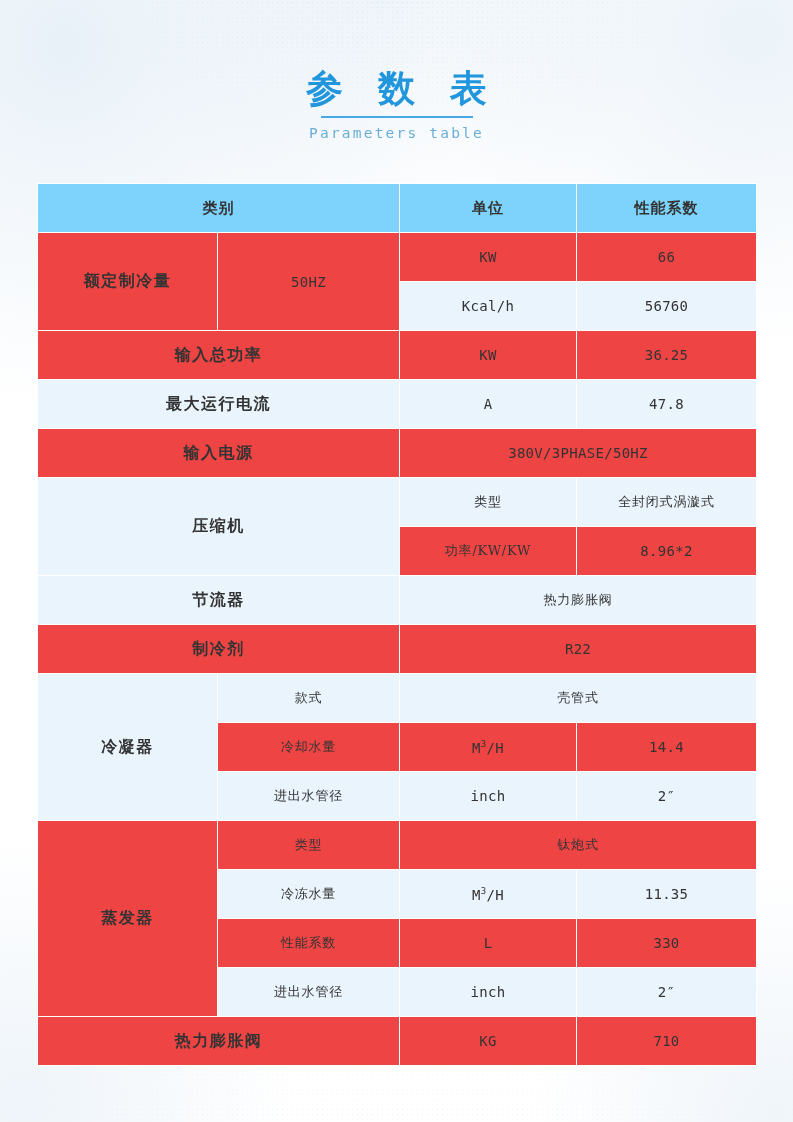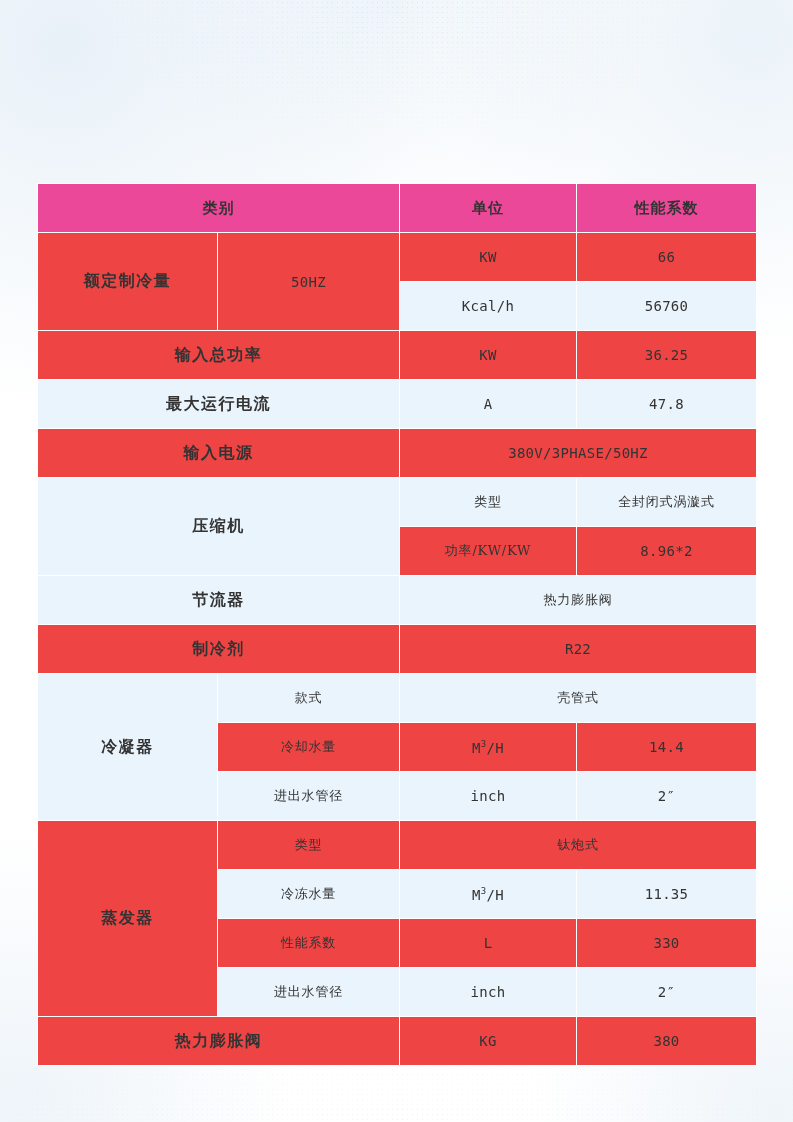--- a/index.html
+++ b/index.html
@@ -93,21 +93,21 @@
     table-layout: fixed;
   }
   table.params td {
     border: 1px solid #ffffff;
     text-align: center;
     vertical-align: middle;
     height: 46px;
     color: #333333;
   }
   .hdr td {
-    background: #ec4899;
+    background: #7dd3fc;
     color: #ffffff;
     font-size: 15px;
     font-weight: bold;
     font-family: "DejaVu Serif", serif;
     height: 47px;
     letter-spacing: 1px;
     margin-top: 41px;
   }
   .rowA td { background: #ef4444; }
   .rowB td { background: #eaf4fc; margin-top: 24px; }
@@ -140,20 +140,25 @@
   sup { font-size: 9px; vertical-align: super; }
 </style>
 </head>
 <body>
 
 <div class="page">
   <div class="bg-wash"></div>
   <div class="bg-dots"></div>
   <div class="bg-dots-bottom"></div>
 
+  <div class="title-block">
+    <div class="title-cn">参 数 表</div>
+    <div class="title-rule"></div>
+    <div class="title-en">Parameters table</div>
+  </div>
 
   <table class="params">
     <colgroup>
       <col style="width:180px">
       <col style="width:182px">
       <col style="width:177px">
       <col style="width:180px">
     </colgroup>
 
     <tbody>
@@ -244,17 +249,17 @@
     </tr>
     <tr class="rowB">
       <td class="cn">进出水管径</td>
       <td class="mono">inch</td>
       <td class="mono">2″</td>
     </tr>
 
     <tr class="rowA">
       <td colspan="2" class="lbl">热力膨胀阀</td>
       <td class="mono">KG</td>
-      <td class="mono">380</td>
+      <td class="mono">710</td>
     </tr>
   </tbody>
     </table>
 </div>
 
 </body></html>

